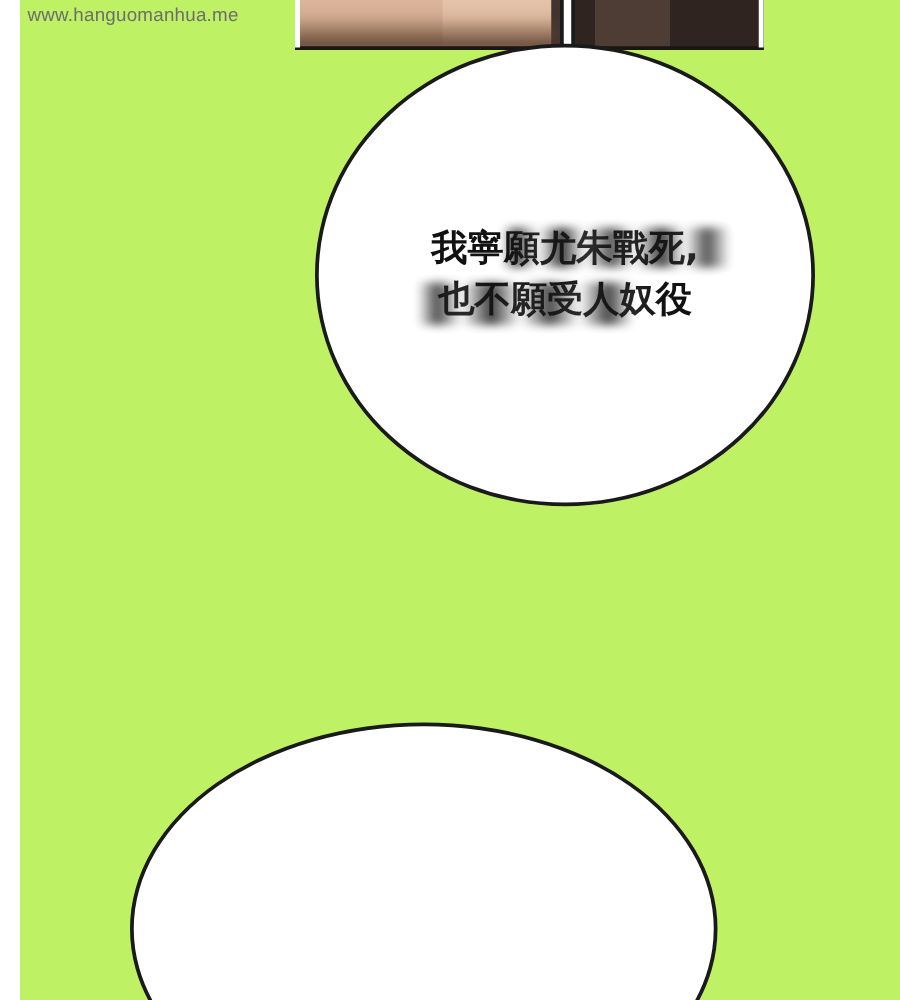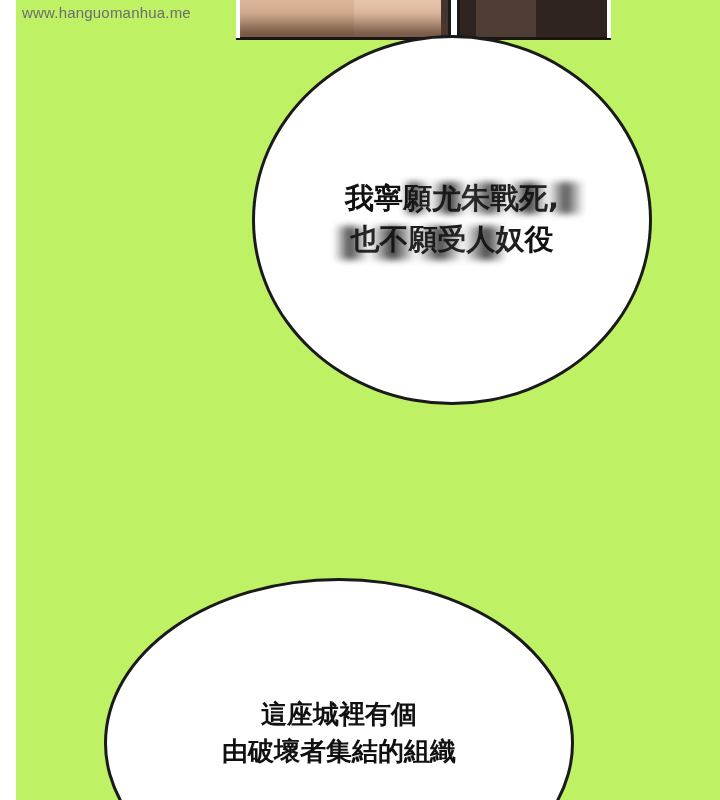--- a/index.html
+++ b/index.html
@@ -264,18 +264,14 @@
 
   <div class="bubble bubble-1"></div>
   <div class="btext btext-1">
     <span class="line">我寧願尤朱戰死,</span>
     <span class="line">也不願受人奴役</span>
   </div>
   <div class="censor censor-a"></div>
   <div class="censor censor-b"></div>
 
   <div class="bubble bubble-2"></div>
-  <div class="btext btext-2">
-    <span class="line">這座城裡有個</span>
-    <span class="line">由破壞者集結的組織</span>
-  </div>
 
 </div>
 
 </body></html>

